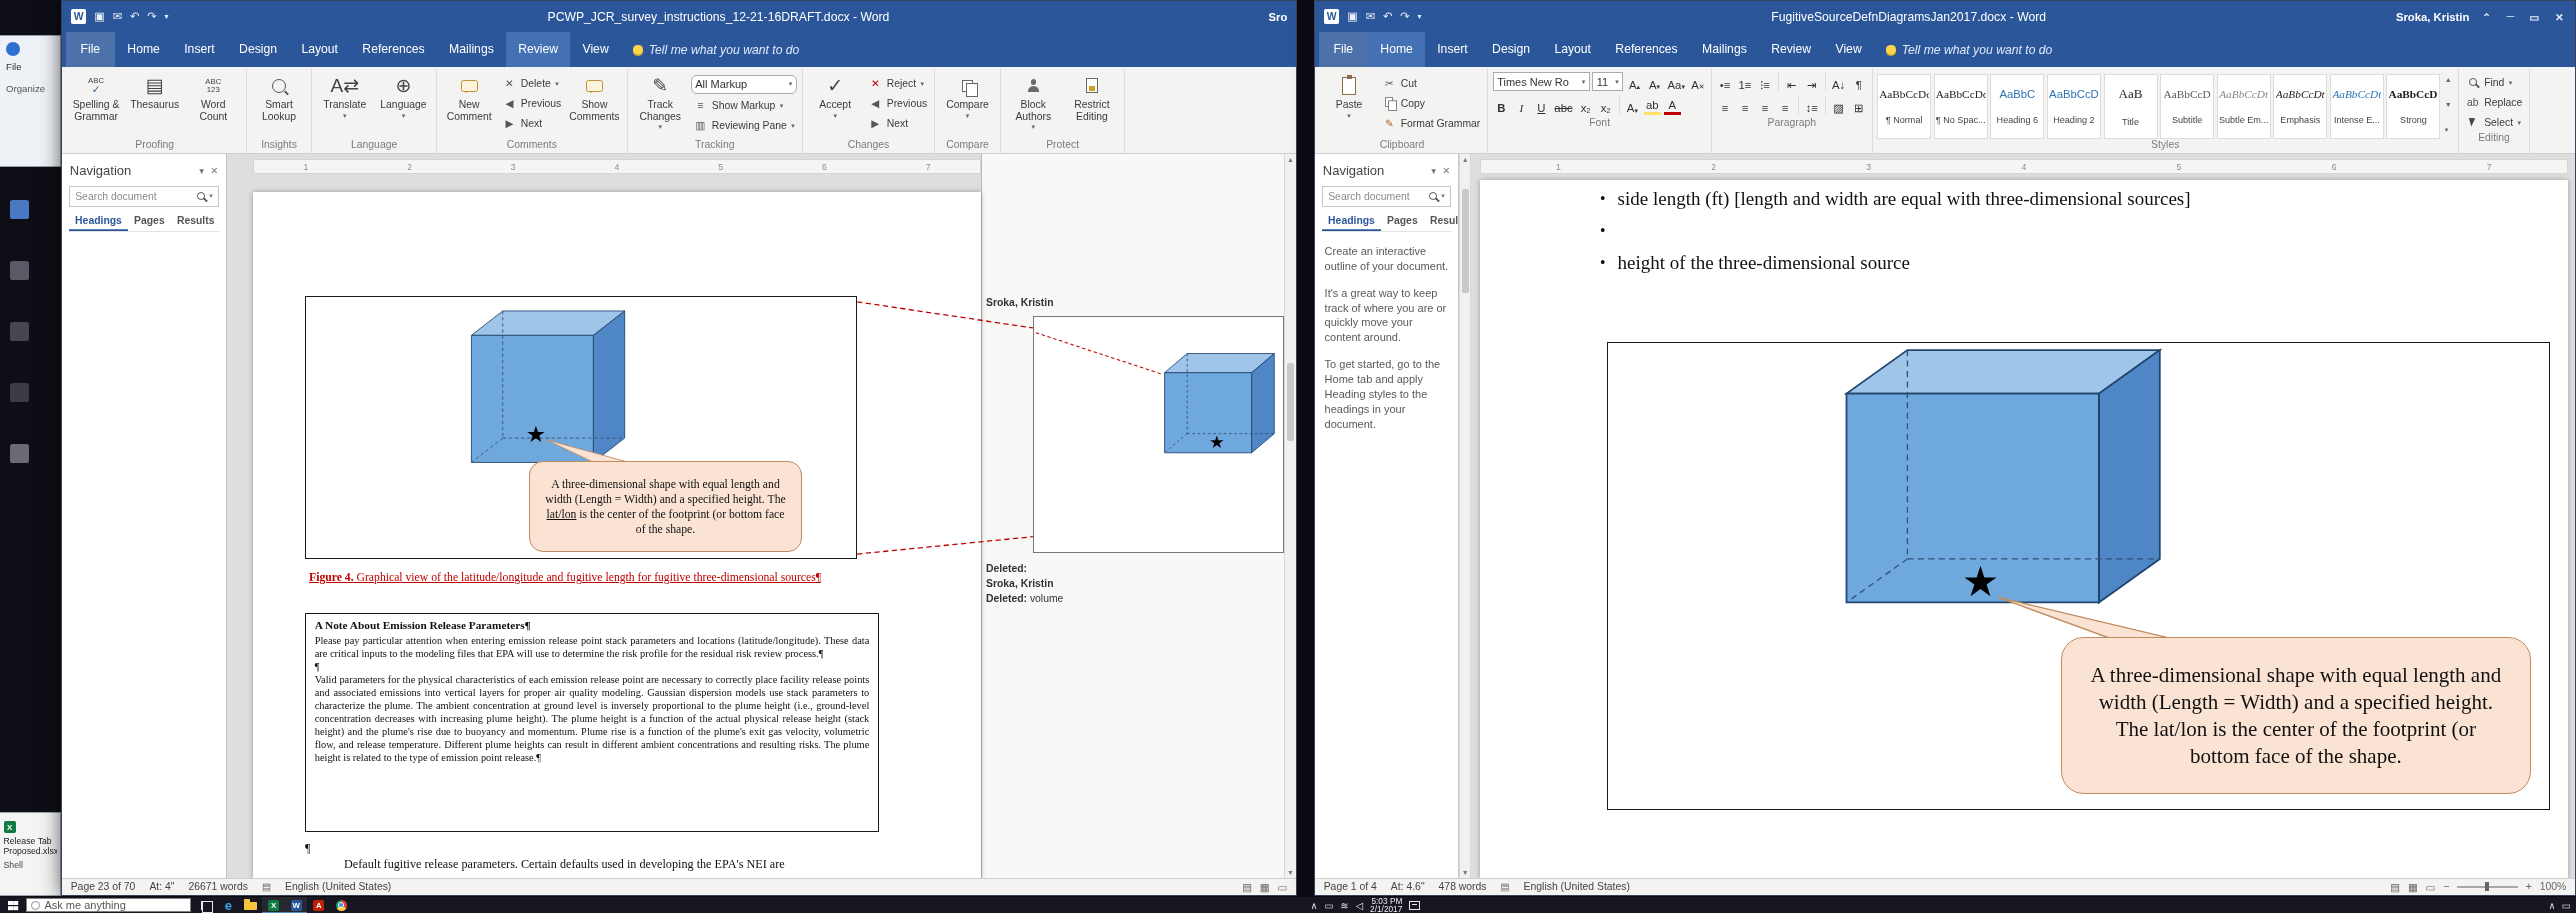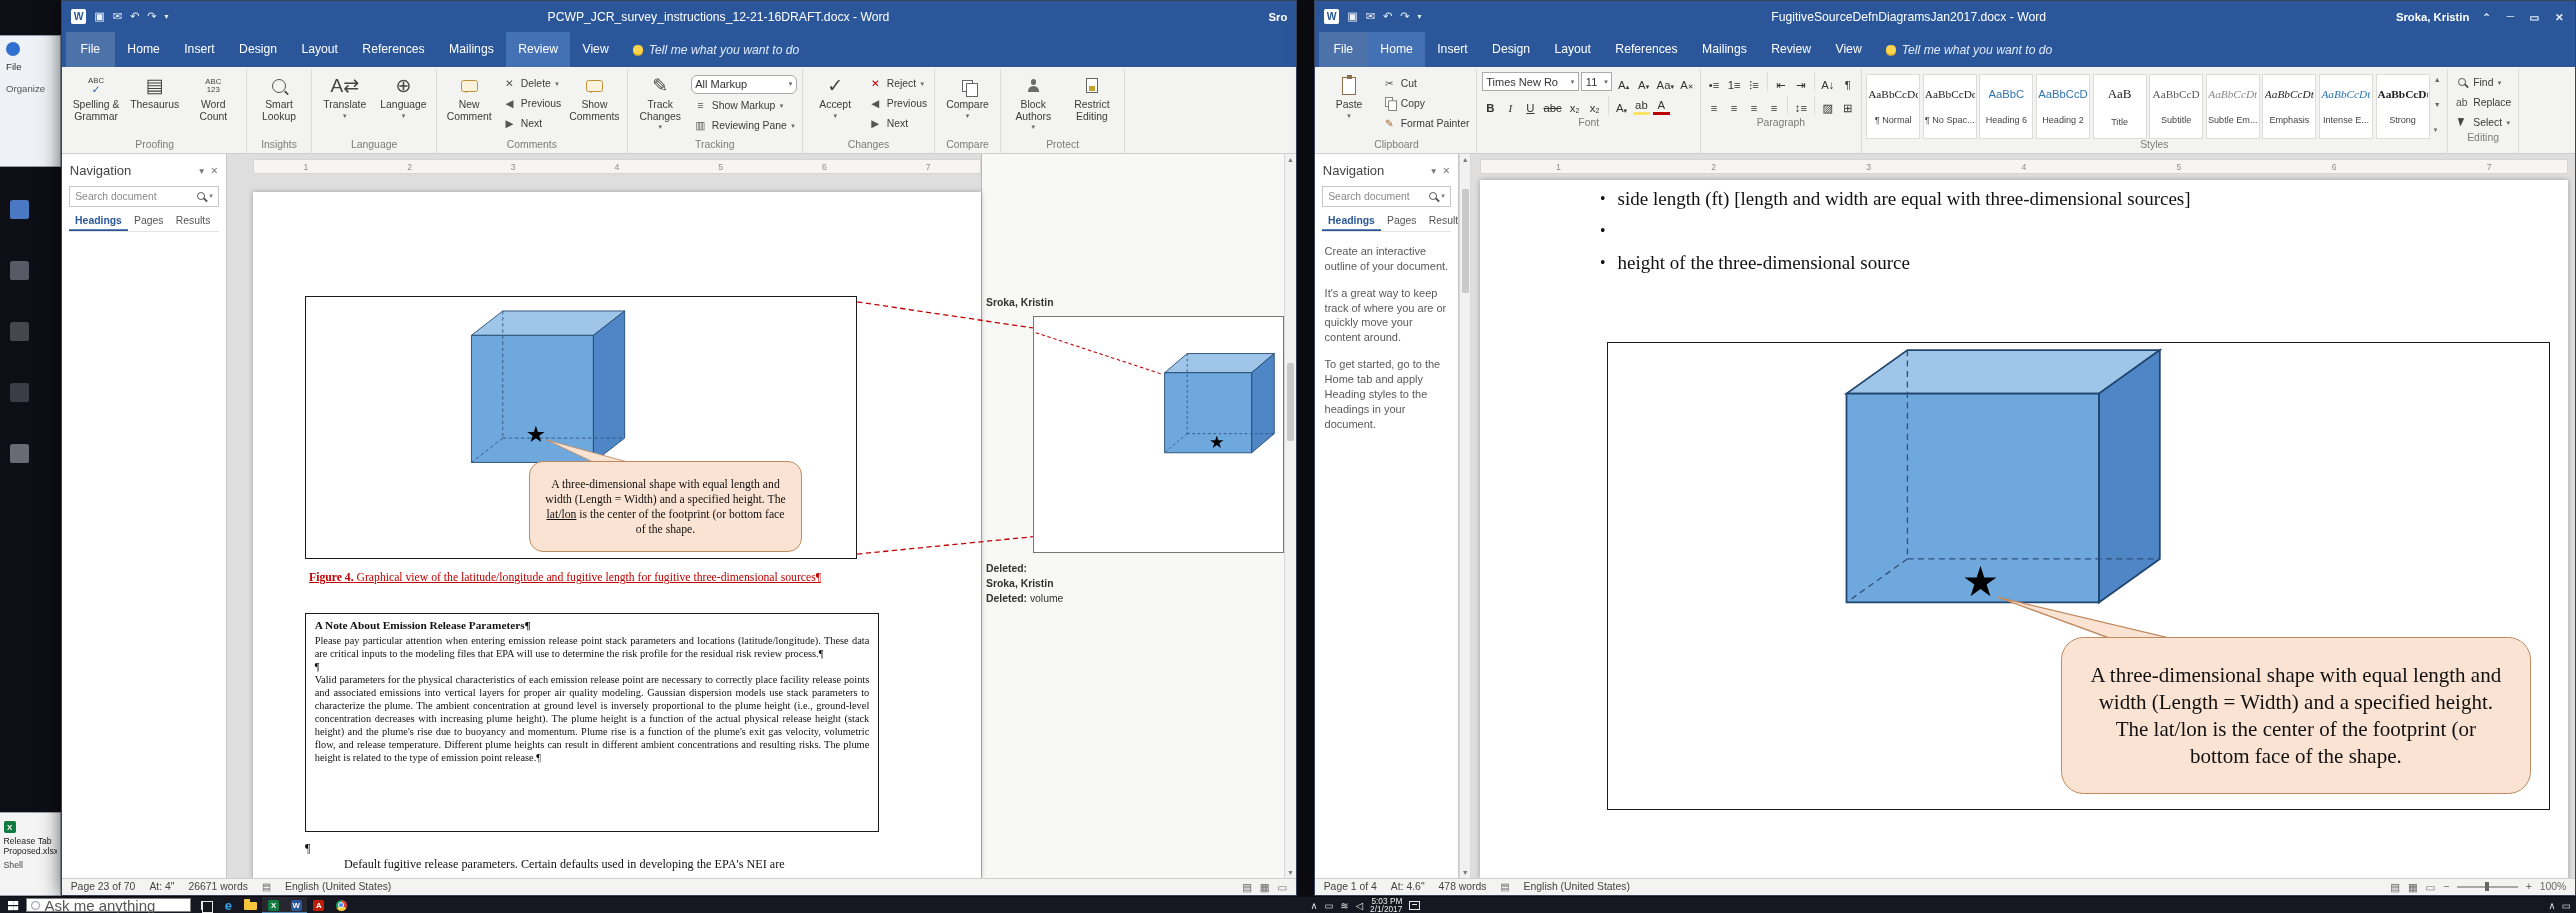--- a/index.html
+++ b/index.html
@@ -96,21 +96,21 @@
   #win-right .navpane{width:144px;}
   .nav-head{display:flex;align-items:center;padding:8.7px 7.8px 3.5px;font-size:13px;color:#444;}
   .nav-title{flex:1;white-space:nowrap;overflow:hidden;}
   .nav-hic{color:#777;font-size:9.6px;margin-left:6.1px;}
   .nav-search{margin:4.4px 7px 1.7px;border:0.9px solid #c6c6c6;height:21px;display:flex;align-items:center;padding:0 5.2px;gap:4.4px;}
   .nav-search-input{border:none;outline:none;flex:1;min-width:0;font-size:10.4px;color:#444;background:transparent;font-family:"Liberation Sans",sans-serif;}
   .nav-search-input::placeholder{color:#8a8a8a;}
   .i-search.sm{width:7.8px;height:7.8px;border-width:1.3px;}
   .nsarrow{font-size:7px;color:#777;}
   .nav-tabs{display:flex;border-bottom:0.9px solid #e3e3e3;margin:2.6px 7px 0;font-size:10.4px;color:#555;}
-  .nav-tab{padding:4.4px 6.1px;white-space:nowrap;}
+  .nav-tab{padding:4.4px 6.1px;white-space:nowrap;font-weight:bold;}
   .nav-tab[data-active="true"]{color:#2b579a;font-weight:bold;box-shadow:inset 0 -1.7px 0 #2b579a;}
   .nav-body{flex:1;padding:12.2px 9.6px;font-size:11px;color:#595959;overflow:hidden;line-height:1.35;}
   .nav-body p{margin:0 0 12.2px;}
 
   .docarea{flex:1;background:#dedede;position:relative;overflow:hidden;}
   .ruler{position:absolute;top:5.2px;height:15px;background:#f6f5f3;border:0.9px solid #d6d5d3;display:flex;align-items:center;
          justify-content:space-around;font-size:8.7px;color:#8d8d8d;z-index:2;}
   #l-ruler{left:26px;width:728px;} #r-ruler{left:8.7px;width:1088px;}
   .page{position:absolute;background:#fff;box-shadow:0 0 5.2px rgba(0,0,0,.3);}
   #l-page{left:26px;top:38px;width:728px;bottom:-1.7px;}
@@ -181,21 +181,21 @@
               align-items:center;justify-content:center;border-radius:1.7px;margin-bottom:2.6px;}
   .bf-line{font-size:8.7px;color:#222;white-space:nowrap;overflow:hidden;}
   .bf-cap{font-size:8.7px;color:#444;margin-top:4.4px;}
 
   
   .taskbar{position:absolute;left:0;right:0;bottom:0;height:17.4px;background:#171721;display:flex;align-items:center;z-index:50;color:#ddd;}
   .tb-start{width:26px;height:100%;display:flex;align-items:center;justify-content:center;}
   .i-winflag{width:4.4px;height:4.4px;background:#fff;box-shadow:5.2px 0 0 #fff,0 5.2px 0 #fff,5.2px 5.2px 0 #fff;display:inline-block;margin:-5.2px 5.2px 0 0;}
   .tb-search{width:165px;height:14px;background:#fff;border:0.9px solid #7f7f7f;display:flex;align-items:center;gap:4.4px;padding:0 4.4px;margin-right:3.5px;}
   .cortana{width:8.7px;height:8.7px;border:1.7px solid #8a8f98;border-radius:50%;flex:0 0 auto;}
-  .tb-search input{border:none;outline:none;font-size:15px;width:122px;color:#444;background:transparent;font-family:"Liberation Sans",sans-serif;}
+  .tb-search input{border:none;outline:none;font-size:11px;width:122px;color:#444;background:transparent;font-family:"Liberation Sans",sans-serif;}
   .tb-search input::placeholder{color:#555;}
   .tb-ic{width:22.6px;height:100%;display:flex;align-items:center;justify-content:center;}
   .tb-ic.open{box-shadow:inset 0 -1.7px 0 #6ab0e8;background:rgba(255,255,255,.07);}
   .taskview{width:9.6px;height:9.6px;border:0.9px solid #e8e8e8;position:relative;}
   .taskview::after{content:"";position:absolute;right:-3.5px;bottom:-3.5px;width:9.6px;height:9.6px;border:0.9px solid #e8e8e8;background:#171721;}
   .edge{color:#35a3e8;font-size:13px;font-weight:bold;line-height:1;}
   .folder{width:13px;height:8.7px;background:#f8c63d;border-radius:0.9px;position:relative;margin-top:1.7px;}
   .folder::before{content:"";position:absolute;top:-2.6px;left:0;width:5.2px;height:2.6px;background:#f8c63d;border-radius:0.9px 0.9px 0 0;}
   .sqic{width:11.3px;height:11.3px;border-radius:1.7px;color:#fff;font-size:7.8px;font-weight:bold;display:flex;align-items:center;justify-content:center;}
   .excel{background:#107c41;} .wordic{background:#2b579a;} .pdf{background:#c11e07;}
@@ -632,21 +632,21 @@
             <div class="smallbtn">
               <span class="sglyph">✂</span>
               <span>Cut</span>
             </div>
             <div class="smallbtn">
               <span class="sglyph"><span class="i-doc2 sm"></span></span>
               <span>Copy</span>
             </div>
             <div class="smallbtn">
               <span class="sglyph" style="color:#a5682a;">✎</span>
-              <span>Format Painter</span>
+              <span>Format Grammar</span>
             </div>
           </div>
         </div>
         <div class="rlabel">Clipboard</div>
       </div>
 
       <div class="rgroup">
         <div class="fontcol">
           <div class="fontrow">
             <div class="combo" style="width:97px;">

